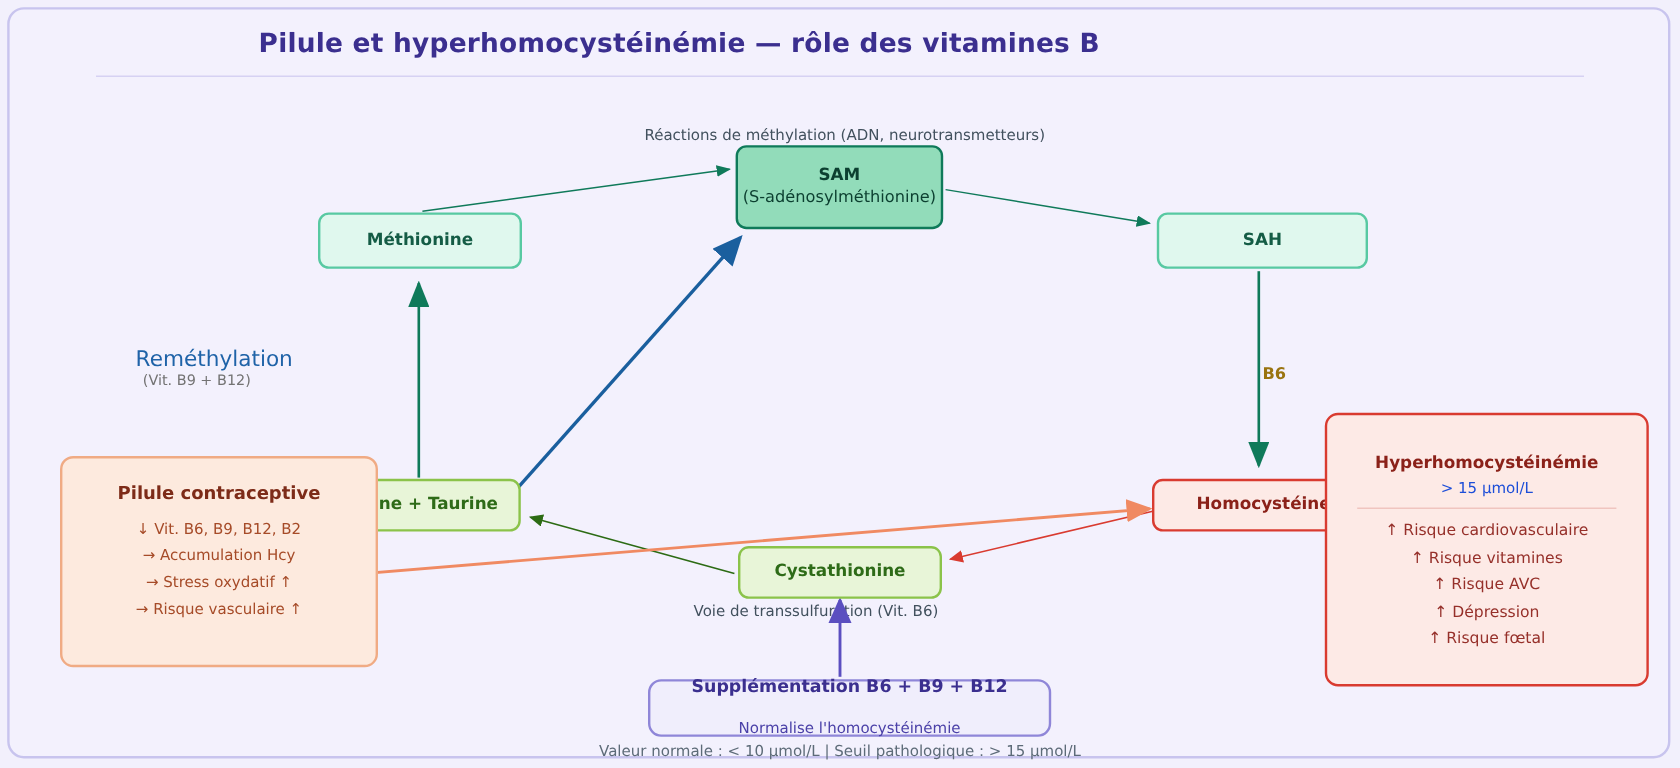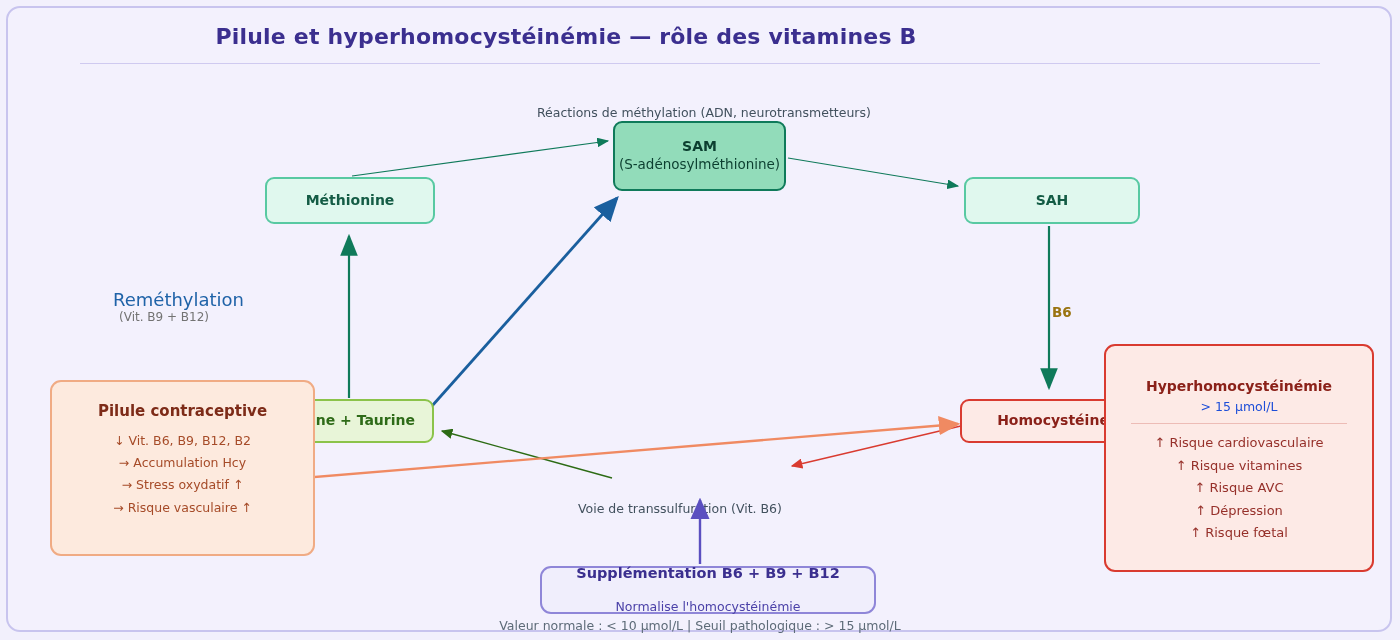--- a/index.html
+++ b/index.html
@@ -148,20 +148,23 @@
   </div>
 
   <div class="node n-mint" id="node-sah">
     <div class="n-title">SAH</div>
   </div>
 
   <div class="node n-olive" id="node-cysteine">
     <div class="n-title">Cystéine + Taurine</div>
   </div>
 
+  <div class="node n-olive" id="node-cystathionine">
+    <div class="n-title">Cystathionine</div>
+  </div>
 
   <div class="node n-red" id="node-homocysteine">
     <div class="n-title">Homocystéine</div>
   </div>
 
   <div class="node n-salmon" id="node-pilule">
     <div class="n-title">Pilule contraceptive</div>
     <div class="line">↓ Vit. B6, B9, B12, B2</div>
     <div class="line">→ Accumulation Hcy</div>
     <div class="line">→ Stress oxydatif ↑</div>

